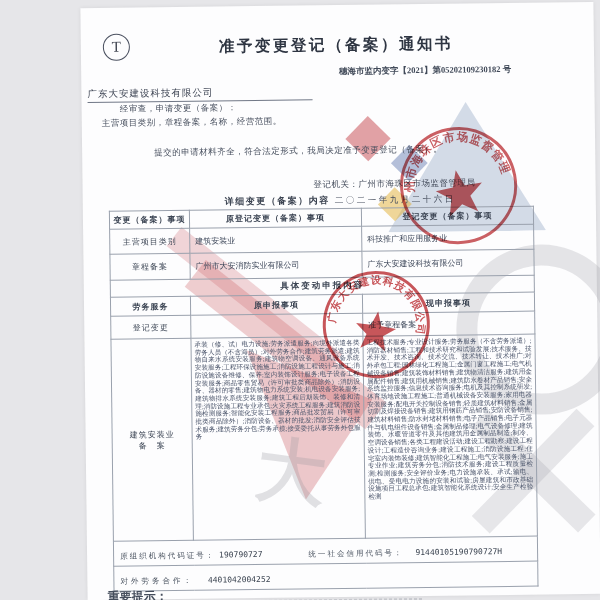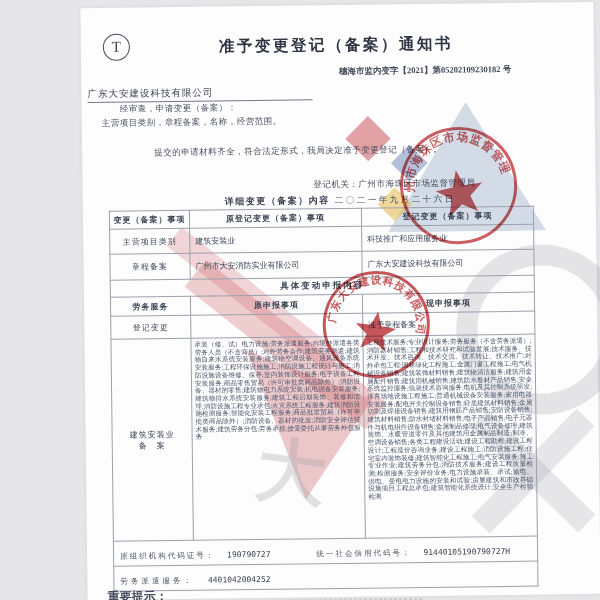--- a/index.html
+++ b/index.html
@@ -125,28 +125,28 @@
         <td class="c-label">
           <div>建筑安装业</div>
           <div>备　案</div>
         </td>
         <td class="c-scope">承装（修、试）电力设施;劳务派遣服务;向境外派遣各类劳务人员（不含海员）;对外劳务合作;建筑劳务派遣;建筑物自来水系统安装服务;建筑物空调设备、通风设备系统安装服务;工程环保设施施工;消防设施工程设计与施工;消防设施设备维修、保养;室内装饰设计服务;电子设备工程安装服务;商品零售贸易（许可审批类商品除外）;消防设备、器材的零售;建筑物电力系统安装;机电设备安装服务;建筑物排水系统安装服务;建筑工程后期装饰、装修和清理;消防设施工程专业承包;火灾系统工程服务;建筑消防设施检测服务;智能化安装工程服务;商品批发贸易（许可审批类商品除外）;消防设备、器材的批发;消防安全评估技术服务;建筑劳务分包;劳务承揽;接受委托从事劳务外包服务</td>
         <td class="c-scope">工程技术服务;专业设计服务;劳务服务（不含劳务派遣）;消防器材销售;工程和技术研究和试验发展;技术服务、技术开发、技术咨询、技术交流、技术转让、技术推广;对外承包工程;园林绿化工程施工;金属门窗工程施工;电气机械设备销售;建筑装饰材料销售;建筑物清洁服务;建筑用金属配件销售;建筑用机械销售;建筑防水卷材产品销售;安全系统监控服务;信息技术咨询服务;电机及其控制系统研发;体育场地设施工程施工;普通机械设备安装服务;家用电器安装服务;配电开关控制设备销售;轻质建筑材料销售;金属切割及焊接设备销售;建筑用钢筋产品销售;安防设备销售;建筑材料销售;防水封堵材料销售;电子产品销售;电子元器件与机电组件设备销售;金属制品修理;电气设备修理;建筑装饰、水暖管道零件及其他建筑用金属制品制造;制冷、空调设备销售;各类工程建设活动;建设工程勘察;建设工程设计;工程造价咨询业务;建设工程施工;消防设施工程;住宅室内装饰装修;建筑智能化工程施工;电气安装服务;施工专业作业;建筑劳务分包;消防技术服务;建设工程质量检测;检测服务;安全评价业务;电力设施承装、承试;输电、供电、受电电力设施的安装和试验;房屋建筑和市政基础设施项目工程总承包;建筑智能化系统设计;安全生产检验检测</td>
       </tr>
       <tr style="height:21px">
         <td colspan="3" class="codes-cell">
           <span class="sp-label">原组织机构代码证号：</span>
-          <span class="mono" style="margin-left:8px;">190790727</span>
+          <span class="mono" style="">190790727</span>
           <span class="sp-label" style="margin-left:42px;">统一社会信用代码号：</span>
           <span class="mono" style="margin-left:8px;">91440105190790727H</span>
         </td>
       </tr>
       <tr style="height:19px">
         <td colspan="3" class="codes-cell">
-          <span class="sp-label" style="letter-spacing:3px;">劳务派遣服务：</span>
+          <span class="sp-label" style="letter-spacing:3px;">对外劳务合作：</span>
           <span class="mono" style="margin-left:10px;margin-top:16px;">4401042004252</span>
         </td>
       </tr>
     </tbody>
       </table>
 
     <div class="abs note">重要提示：</div>
     <div class="abs note-faint"></div>
 
     <div class="abs seal seal-gov">

